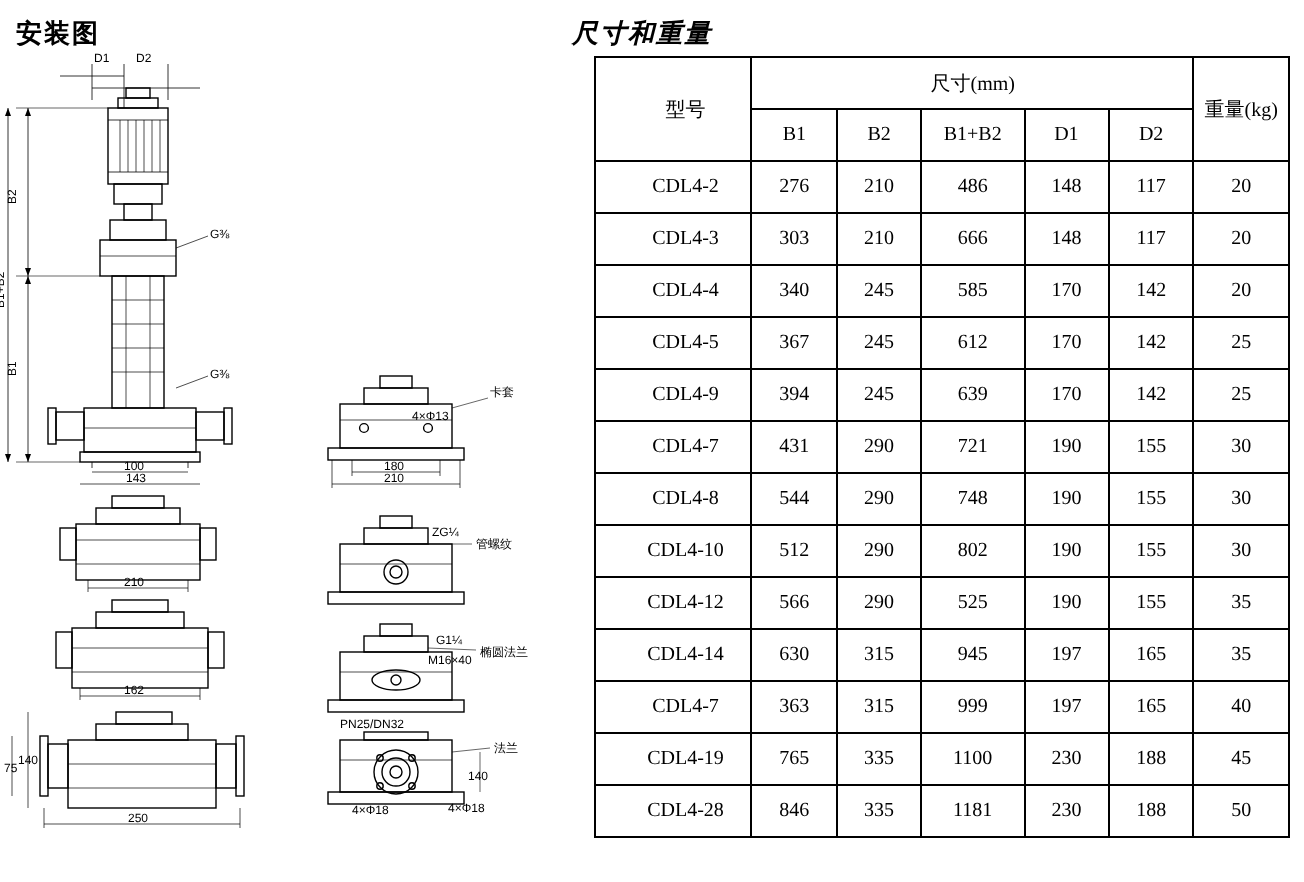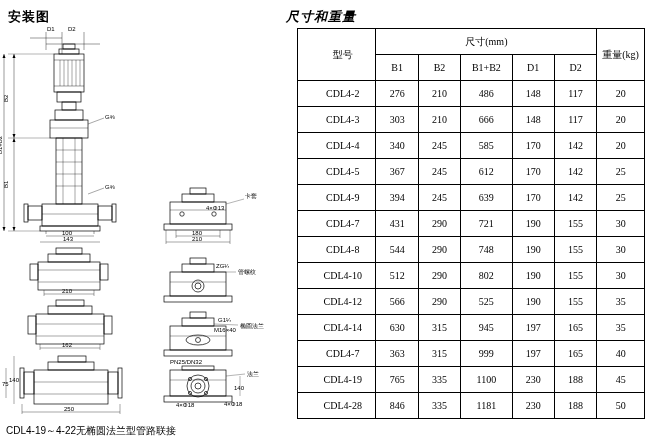--- a/index.html
+++ b/index.html
@@ -266,21 +266,20 @@
         <rect x="164" y="372" width="68" height="6"></rect>
         <text x="247" y="352" stroke="none" fill="#000">法兰</text>
         <line x1="226" y1="352" x2="245" y2="350" stroke-width="0.3"></line>
         <text x="176" y="383" stroke="none" fill="#000">4×Φ18</text>
         <text x="224" y="382" stroke="none" fill="#000">4×Φ18</text>
         <line x1="240" y1="352" x2="240" y2="372" stroke-width="0.3"></line>
         <text x="234" y="366" stroke="none" fill="#000">140</text>
       </g>
     </svg>
 
-    <div class="caption">CDL4-19～4-22无椭圆法兰型管路联接</div>
   </div>
 
   <div>
     <div class="panel-title" id="right-title">尺寸和重量</div>
 
     <div class="table-wrap">
       <table class="spec">
         <thead>
           <tr>
             <th class="model-col" rowspan="2">型号</th>

